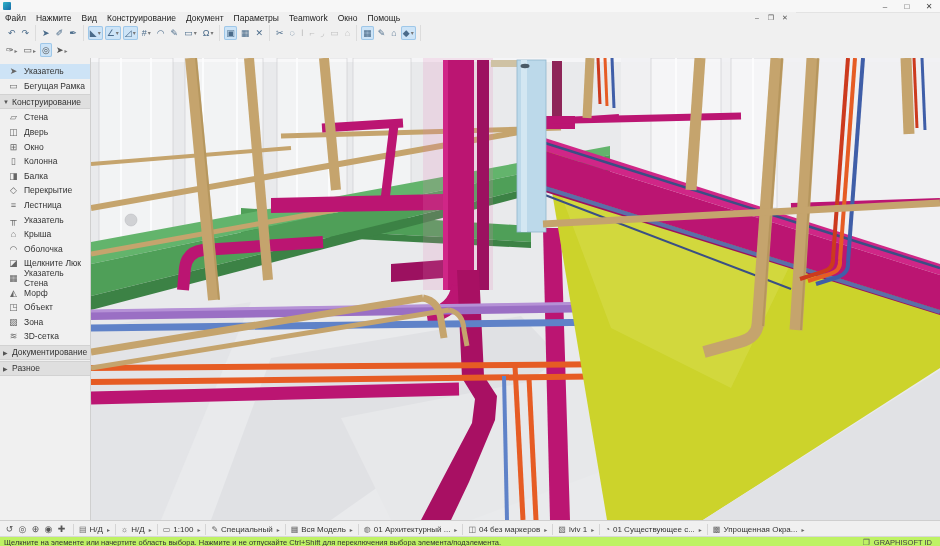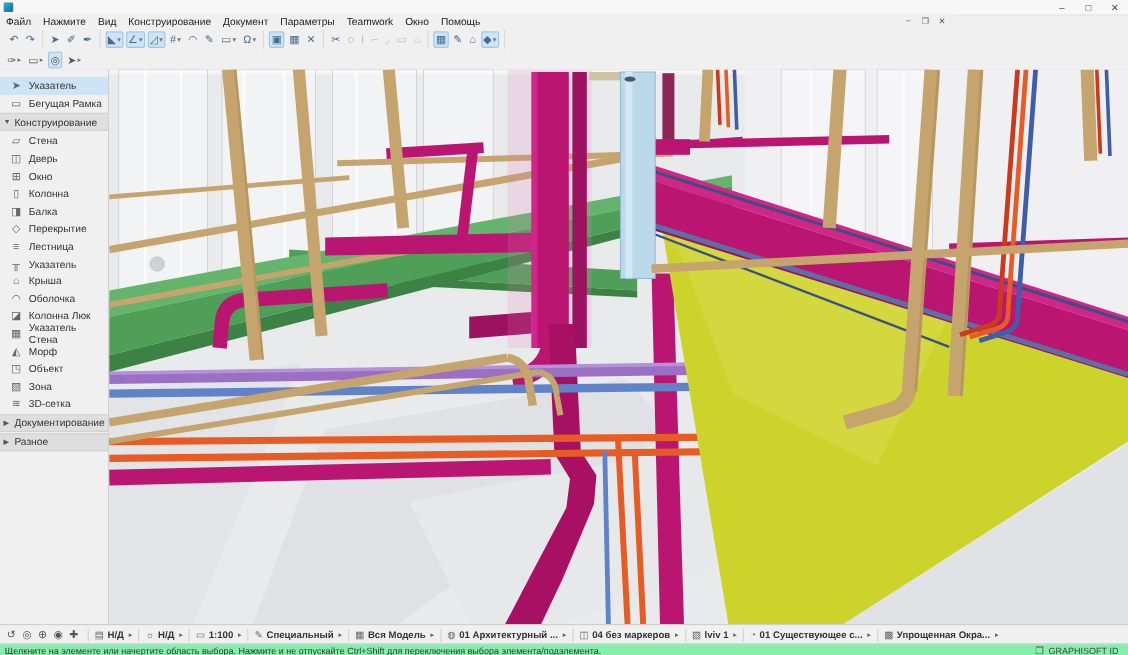--- a/index.html
+++ b/index.html
@@ -42,24 +42,24 @@
   
   .viewport{position:absolute;left:91px;top:58px;width:849px;height:462px;background:#e9eaec;}
   
   .quickbar{position:absolute;left:0;top:520px;width:940px;height:16px;background:#f0f0f0;
             border-top:1px solid #cfcfcf;display:flex;align-items:center;font-size:8px;color:#333;}
   .qb-nav{display:flex;align-items:center;padding:0 3px;}
   .qb-icon{width:13px;text-align:center;font-size:9px;color:#555;}
   .qb-sep{width:1px;height:11px;background:#d5d5d5;margin:0 2px;}
   .qb-dd{display:flex;align-items:center;padding:0 3px;white-space:nowrap;}
   .qb-dd .ic{font-size:8px;color:#666;margin-right:3px;}
-  .qb-dd .lbl{color:#333;font-weight:bold;}
+  .qb-dd .lbl{color:#333;}
   .qb-dd .arr{font-size:6px;color:#666;margin-left:4px;}
   
-  .statusbar{position:absolute;left:0;top:536px;width:940px;height:10px;background:#86efac;
+  .statusbar{position:absolute;left:0;top:536px;width:940px;height:10px;background:#bef264;
              border-top:1px solid #d8d8d8;display:flex;align-items:center;font-size:7.5px;color:#333;}
   .status-msg{padding-left:4px;white-space:nowrap;}
   .gsid{margin-left:auto;display:flex;align-items:center;padding-right:8px;color:#444;}
   .gsid .ic{font-size:8px;margin-right:4px;color:#555;}
 </style>
 </head>
 <body>
 
 <div class="app">
 
@@ -259,21 +259,21 @@
       <div class="tbx-item">
         <span class="tbx-icon">⌂</span>
         <span>Крыша</span>
       </div>
       <div class="tbx-item">
         <span class="tbx-icon">◠</span>
         <span>Оболочка</span>
       </div>
       <div class="tbx-item">
         <span class="tbx-icon">◪</span>
-        <span>Колонна Люк</span>
+        <span>Щелкните Люк</span>
       </div>
       <div class="tbx-item">
         <span class="tbx-icon">▦</span>
         <span>Указатель Стена</span>
       </div>
       <div class="tbx-item">
         <span class="tbx-icon">◭</span>
         <span>Морф</span>
       </div>
       <div class="tbx-item">

